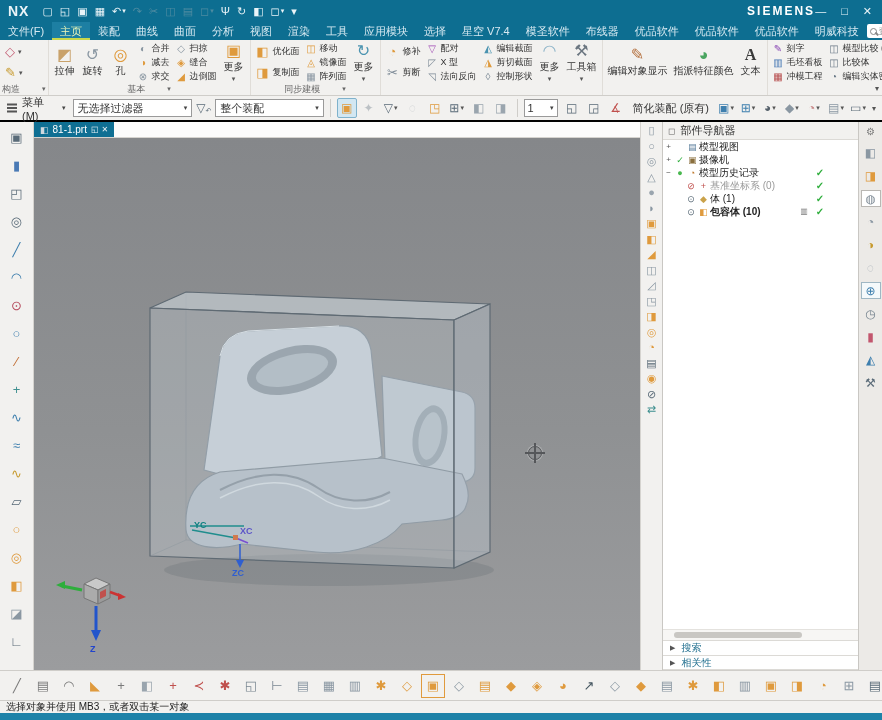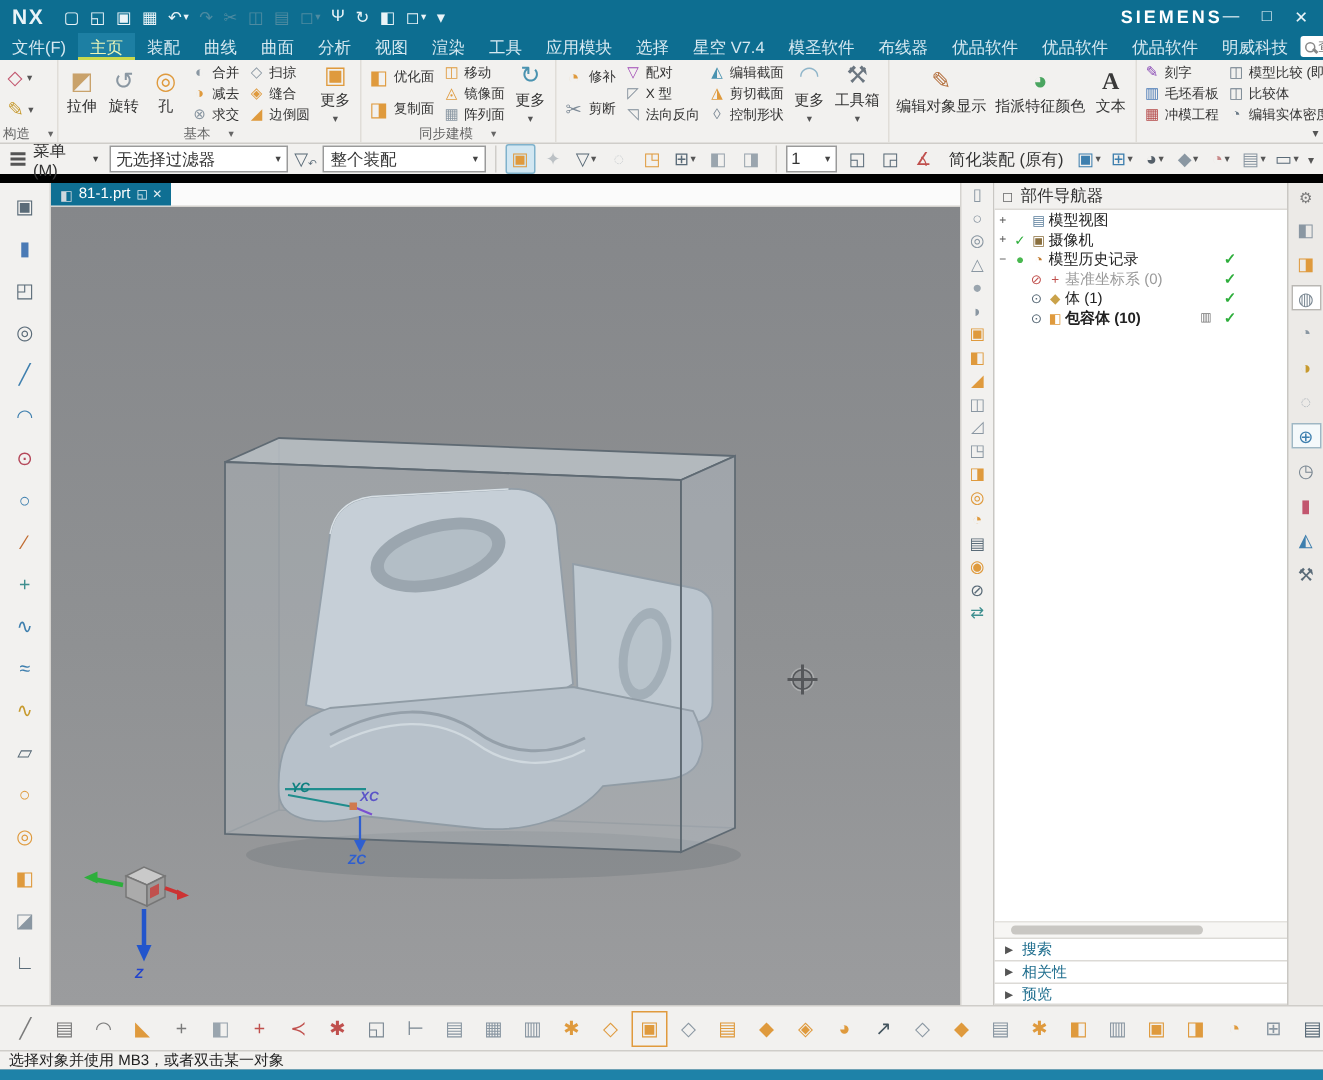--- a/index.html
+++ b/index.html
@@ -36,42 +36,42 @@
     transform:rotate(45deg); right:-3px; bottom:-1px; }
 
   
   .ribbon { height:56px; background:#f2f1ef; border-bottom:1px solid #cfcdc9; display:flex;
     position:relative; overflow:hidden; }
   .rgroups { display:flex; flex:1; min-width:0; overflow:hidden; }
   .rgroup { display:flex; flex-direction:column; border-right:1px solid #e0ddd8;
     padding:1px 2px 0; flex-shrink:0; }
   .rgroup-body { flex:1; display:flex; align-items:stretch; }
   .rgroup-label { height:12px; font-size:9px; color:#666; display:flex; align-items:center;
-    justify-content:center; gap:12px; }
+    justify-content:center; gap:22px; }
   .glcaret { font-size:7px; }
   .rcol { display:flex; padding:0 1px; }
   .rcol-items { display:flex; flex-direction:column; height:100%; justify-content:center; }
   .rbtn { display:flex; align-items:center; gap:3px; border-radius:2px; padding:0 2px;
     font-size:9px; color:#333; white-space:nowrap; }
   .rlbl:empty, .rcaret:empty, .qcaret:empty, .ti-caret:empty { display:none; }
   .rcaret { font-size:7px; color:#555; }
   .big .rbtn { flex:1; flex-direction:column; justify-content:center; gap:1px; min-width:26px;
     font-size:10px; }
   .big .ric { font-size:16px; line-height:17px; }
   .small .rbtn { height:14px; }
   .small .ric { font-size:10px; width:11px; text-align:center; }
   .small2 .rbtn { height:21px; }
   .small2 .ric { font-size:13px; width:14px; text-align:center; }
   .stack .rbtn { height:21px; }
   .stack .ric { font-size:13px; }
   .rbtn.serif .ric { font-family:"Liberation Serif", serif; font-weight:bold; }
   .ribbon-overflow { position:absolute; right:3px; bottom:2px; font-size:8px; color:#555; }
 
   
-  .toolbarrow { height:26px; background:#f2f1ef; border-bottom:6px solid #000000; display:flex;
+  .toolbarrow { height:26px; background:#f2f1ef; border-bottom:2px solid #000000; display:flex;
     align-items:center; padding:0 4px; gap:4px; font-size:11px; color:#333; }
   .menu-btn { display:flex; align-items:center; gap:5px; padding:2px 3px; }
   .burger { width:11px; height:1.5px; background:#555; box-shadow:0 3.5px 0 #555, 0 -3.5px 0 #555;
     display:inline-block; }
   .mcaret, .scaret { font-size:7px; color:#444; }
   .select { background:#fff; border:1px solid #9a9a9a; height:18px; display:flex;
     align-items:center; padding:0 4px; }
   .select .sv { flex:1; white-space:nowrap; overflow:hidden; }
   .funnel { display:flex; align-items:flex-end; color:#5a6b78; font-size:12px; }
   .funnel small { font-size:7px; }
@@ -95,21 +95,21 @@
   .lt-i { font-size:13px; width:24px; height:22px; display:flex; align-items:center;
     justify-content:center; }
 
   .viewport { width:606px; display:flex; flex-direction:column; position:relative; }
   .vtabs { height:16px; background:#fbfbfb; border-bottom:1px solid #d5d3cf; display:flex; }
   .vtab { background:#0f6f93; color:#fff; font-size:10px; display:flex; align-items:center;
     gap:4px; padding:0 6px; }
   .vtab .pticon { color:#cfd8de; font-size:9px; }
   .vtab .vtc { font-size:8px; opacity:.9; }
   .scene { flex:1; position:relative;
-    background:linear-gradient(180deg,#85878a 0%,#8f9193 55%,#9b9c9e 100%);font-style:italic; }
+    background:linear-gradient(180deg,#85878a 0%,#8f9193 55%,#9b9c9e 100%); }
   .scene svg { position:absolute; left:0; top:0; }
   .wcs-label { position:absolute; font-size:9px; font-weight:bold; }
   #lblYC { left:160px; top:382px; color:#0e8080; }
   #lblXC { left:206px; top:388px; color:#5b54c8; }
   #lblZC { left:198px; top:430px; color:#2f5fd0; }
   #lblZ  { left:56px;  top:506px; color:#2244cc; }
   .crosshair { position:absolute; left:494px; top:308px; width:14px; height:14px;
     border:1.5px solid #55575a; border-radius:50%;
     box-shadow:0 0 0 1px rgba(255,255,255,.25); }
   .crosshair::before, .crosshair::after { content:""; position:absolute; background:#55575a; }
@@ -1133,24 +1133,20 @@
           <span class="sarrow">▶</span>
           <span>搜索</span>
         </div>
 
         <div class="nsec">
           <span class="sarrow">▶</span>
           <span>相关性</span>
         </div>
 
 
-        <div class="nsec">
-          <span class="sarrow">▶</span>
-          <span>预览</span>
-        </div>
       </div>
   </div>
 
   <div class="resource-bar">
 
       <div class="rb-i small" style="color: rgb(122, 122, 122);">
         <span>⚙</span>
       </div>
 
       <div class="rb-i" style="color: rgb(138, 151, 162);">

